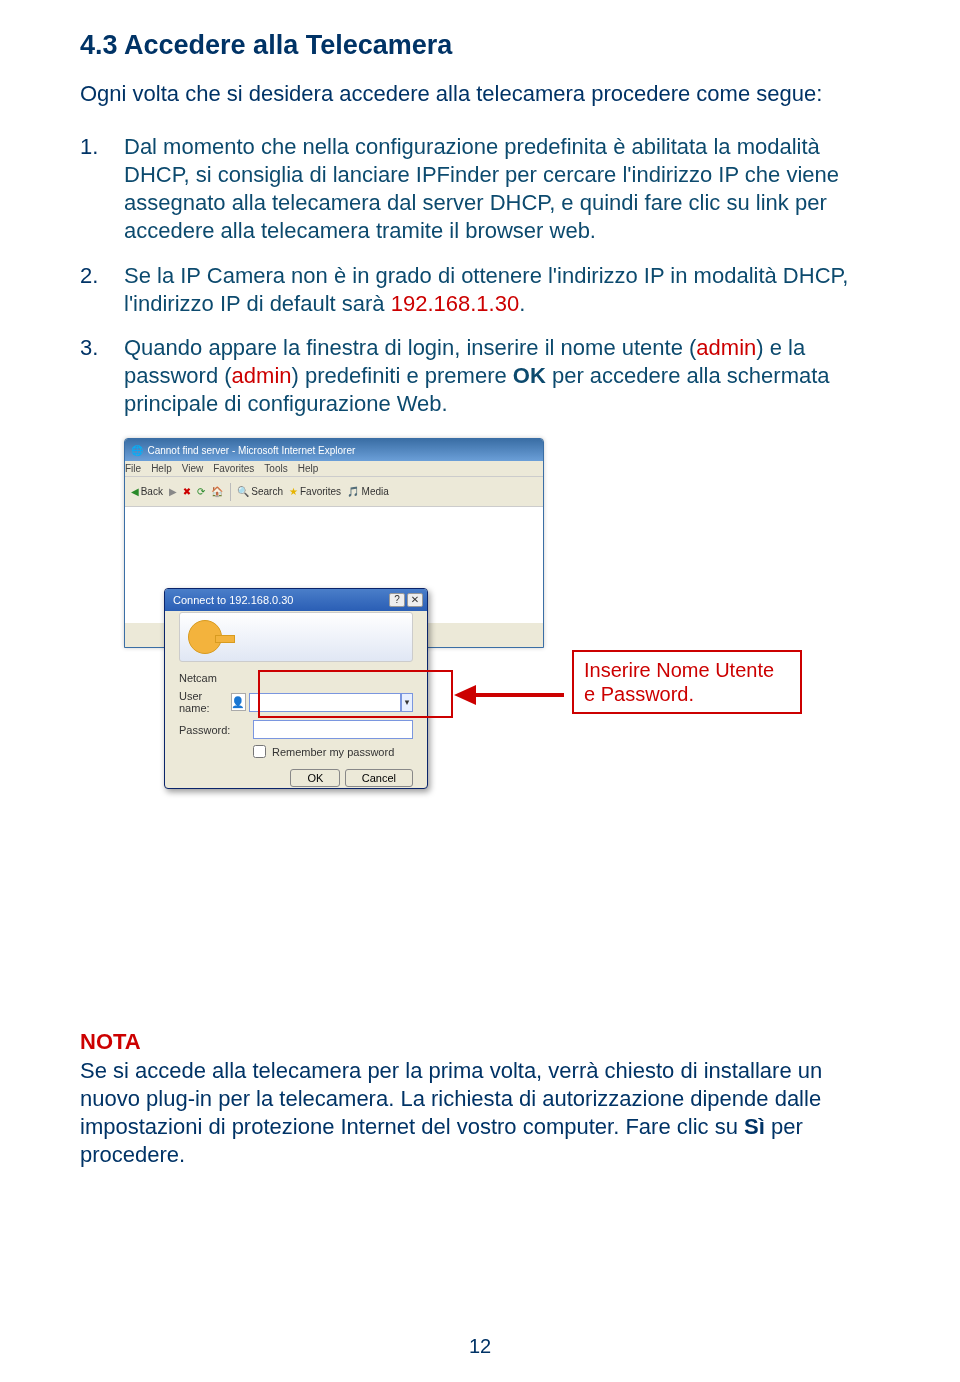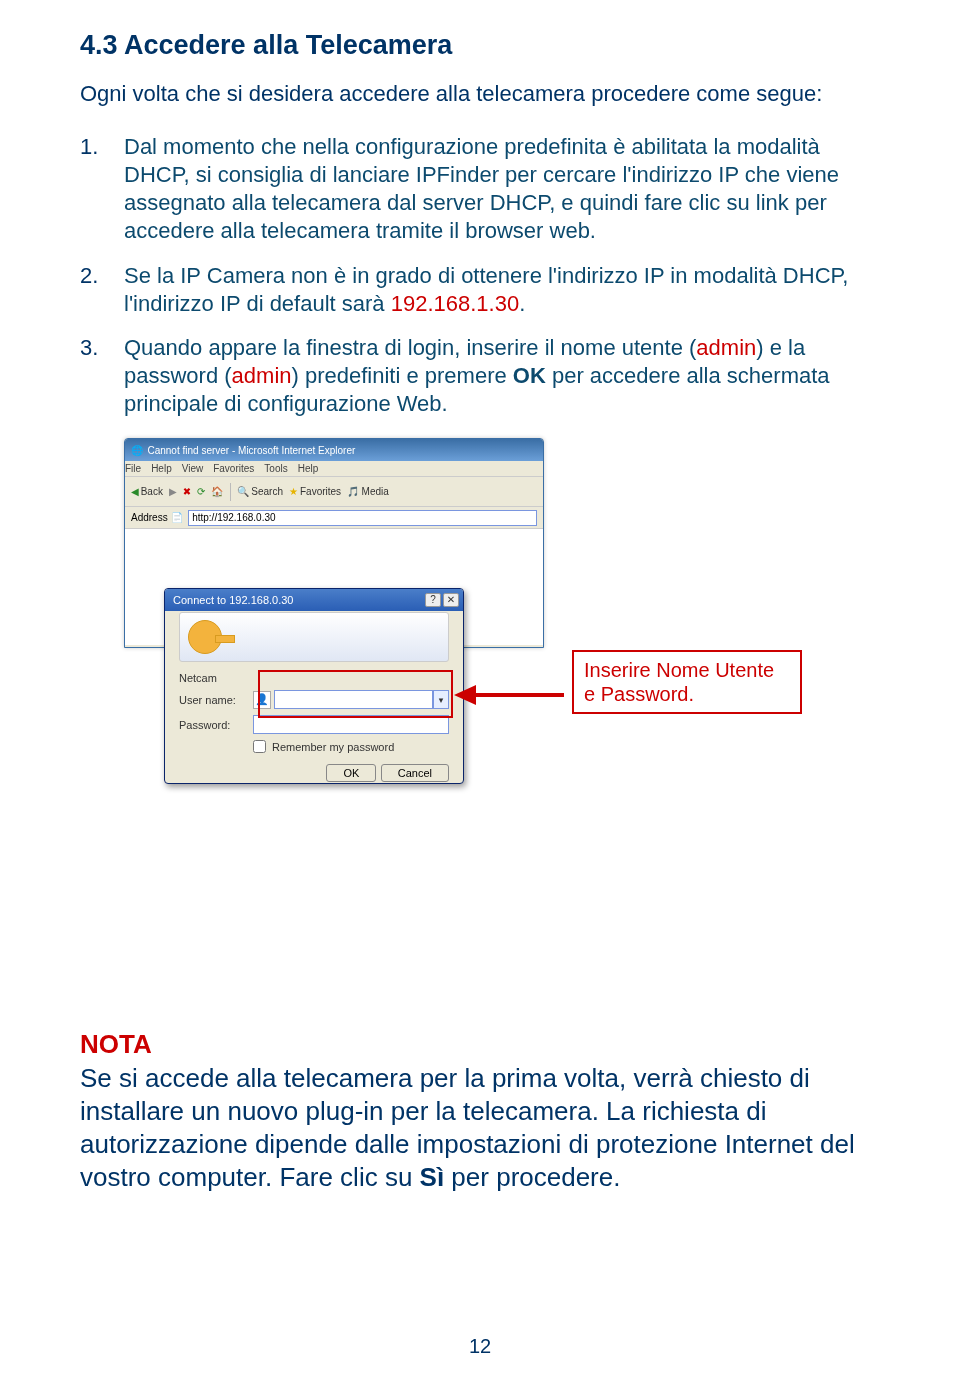--- a/index.html
+++ b/index.html
@@ -107,21 +107,21 @@
   }
   .ie-content {
     flex:1;
     height: calc(100% - 92px);
     background:#fff;
   }
   .auth-dialog {
     position:absolute;
     left: 40px;
     top: 150px;
-    width: 300px;
+    width: 264px;
     background:#ece9d8;
     border:1px solid #0a246a;
     border-radius:4px;
     box-shadow: 2px 3px 6px rgba(0,0,0,.4);
     filter: blur(0.4px);
   }
   .auth-title {
     height: 22px;
     background: linear-gradient(#4a7ec9,#2a5eb5);
     color:#fff;
@@ -199,21 +199,21 @@
     width: 230px;
     border:2px solid #cc0000;
     color:#cc0000;
     font-size:20px;
     padding:6px 10px;
     line-height:1.2;
     background:#fff;
   }
   .nota-block {
     margin-top: 210px;
-    font-size: 26px;
+    font-size: 22px;
     line-height:1.28;
   }
   .nota-title { color:#cc0000; font-weight:bold; }
   .nota-text { color:#003366; }
   .pagenum {
     position:absolute;
     left:0; right:0;
     bottom: 24px;
     text-align:center;
     font-size:20px;
@@ -269,25 +269,20 @@
         </span>
       <span class="iebtn">
           <span style="color:#e6b400;">★</span>
           <span>Favorites</span>
         </span>
       <span class="iebtn">
           <span>🎵</span>
           <span>Media</span>
         </span>
     </div>
-    <div class="ie-addr">
-      <span>Address</span>
-      <span>📄</span>
-      <input type="text" value="http://192.168.0.30" style="">
-    </div>
     <div class="ie-content"></div>
   </div>
 
   <div class="auth-dialog">
     <div class="auth-title">
       <span>Connect to 192.168.0.30</span>
       <span class="winbtns">
         <span class="winbtn">?</span>
         <span class="winbtn">✕</span>
       </span>

